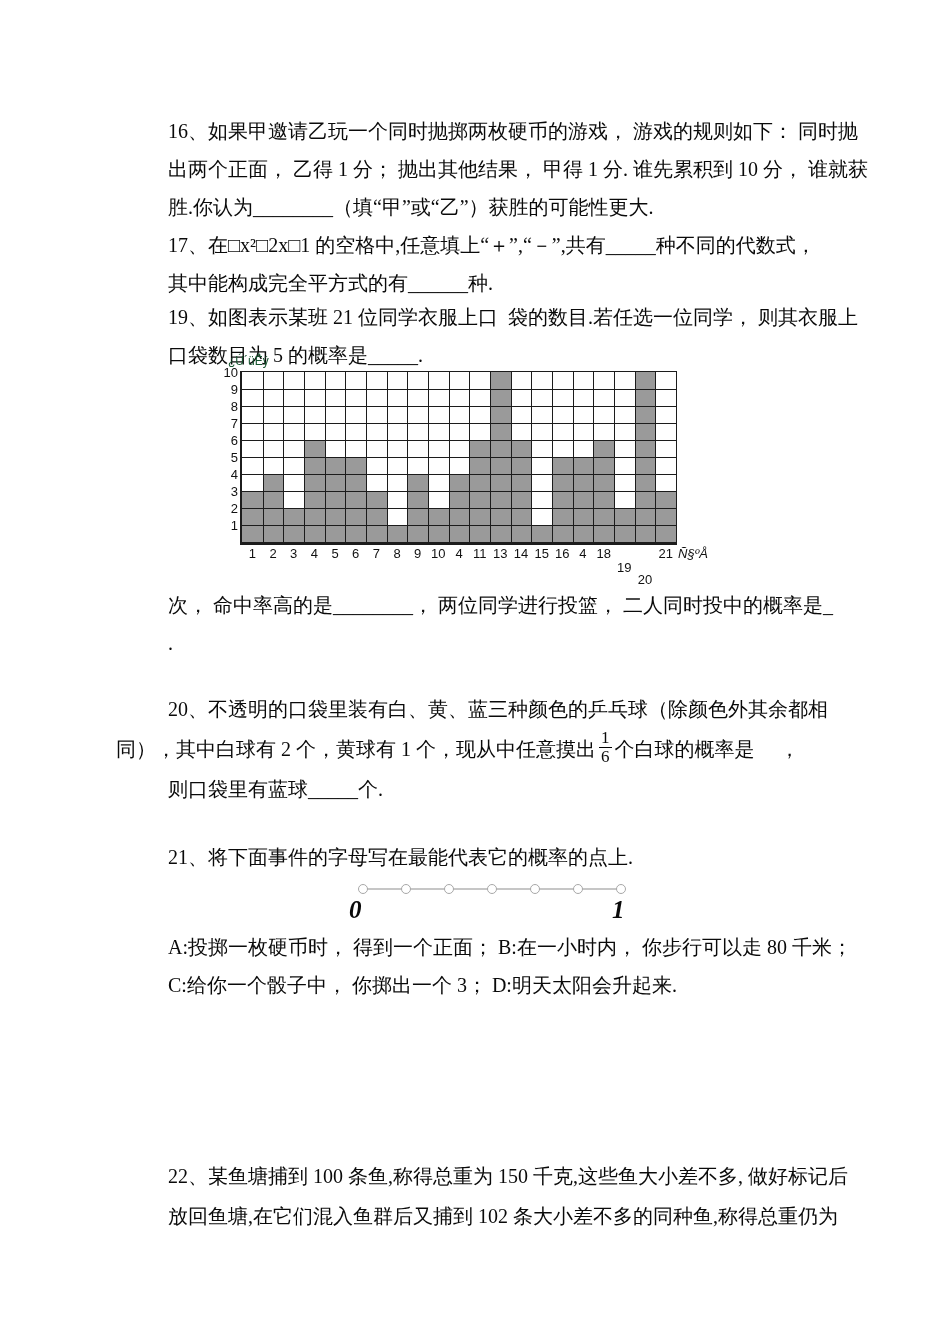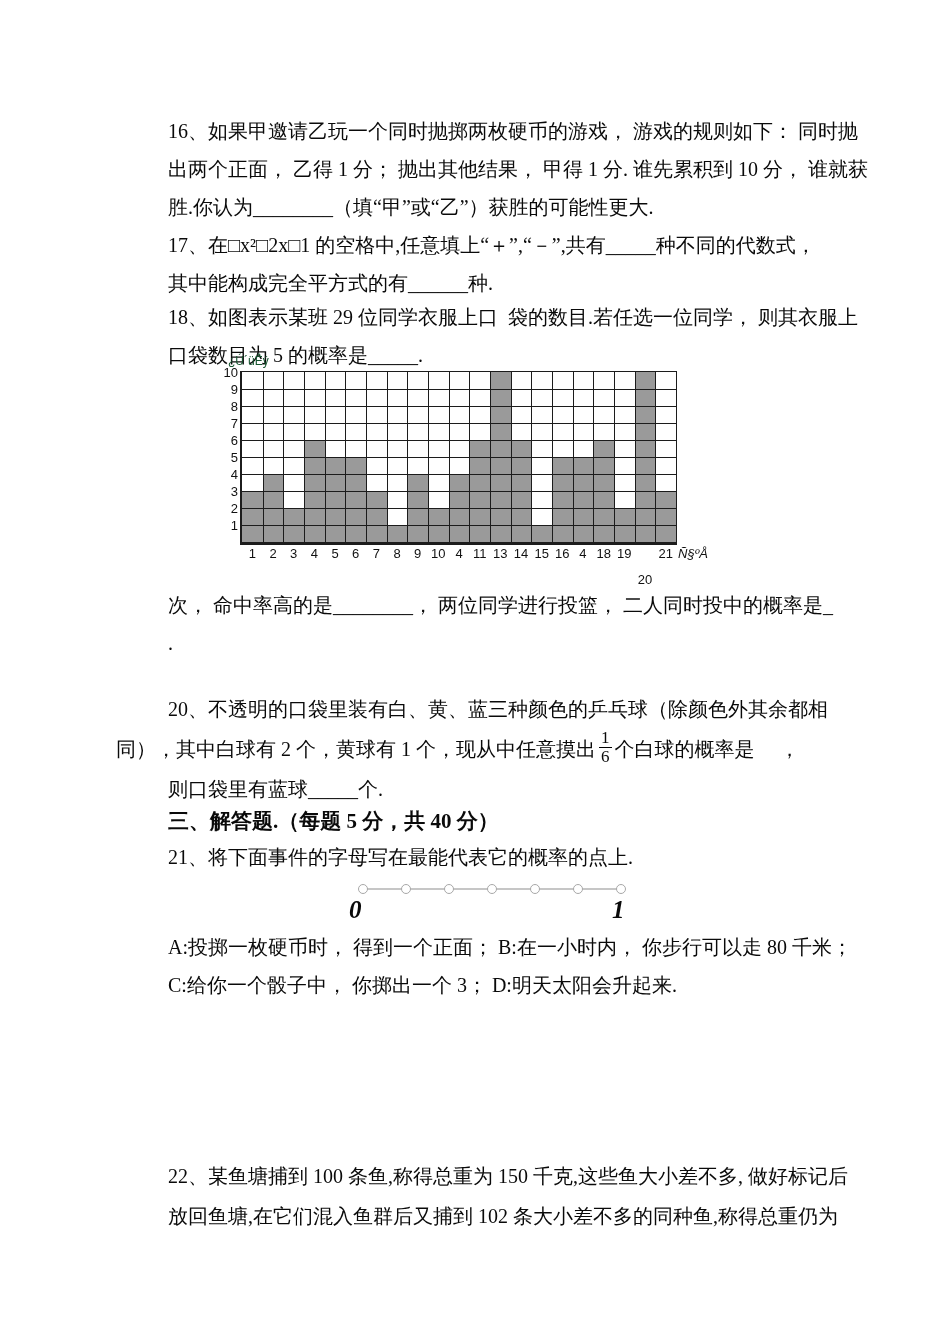--- a/index.html
+++ b/index.html
@@ -53,21 +53,21 @@
     <div class="line">出两个正面， 乙得 1 分； 抛出其他结果， 甲得 1 分. 谁先累积到 10 分， 谁就获</div>
     <div class="line">胜.你认为________（填“甲”或“乙”）获胜的可能性更大.</div>
   </div>
 
   <div class="para" style="top:226px;">
     <div class="line">17、在□x²□2x□1 的空格中,任意填上“＋”,“－”,共有_____种不同的代数式，</div>
     <div class="line">其中能构成完全平方式的有______种.</div>
   </div>
 
   <div class="para" style="top:298px;">
-    <div class="line">18、如图表示某班 29 位同学衣服上口  袋的数目.若任选一位同学， 则其衣服上</div>
+    <div class="line">19、如图表示某班 21 位同学衣服上口  袋的数目.若任选一位同学， 则其衣服上</div>
     <div class="line">口袋数目为 5 的概率是_____.</div>
   </div>
 
   <div class="chart">
     <div class="chart-ylabel">¿Ú´üÊý</div>
     <div class="y-ticks" id="y-ticks">
         <div class="y-tick" style="top: 90%;">1</div>
         <div class="y-tick" style="top: 80%;">2</div>
         <div class="y-tick" style="top: 70%;">3</div>
         <div class="y-tick" style="top: 60%;">4</div>
@@ -143,21 +143,21 @@
         <div class="x-tick" style="left: 40.4762%;">9</div>
         <div class="x-tick" style="left: 45.2381%;">10</div>
         <div class="x-tick" style="left: 50%;">4</div>
         <div class="x-tick" style="left: 54.7619%;">11</div>
         <div class="x-tick" style="left: 59.5238%;">13</div>
         <div class="x-tick" style="left: 64.2857%;">14</div>
         <div class="x-tick" style="left: 69.0476%;">15</div>
         <div class="x-tick" style="left: 73.8095%;">16</div>
         <div class="x-tick" style="left: 78.5714%;">4</div>
         <div class="x-tick" style="left: 83.3333%;">18</div>
-        <div class="x-tick" style="left: 88.0952%;">19</div>
+        <div class="x-tick" style="left: 88.0952%; margin-top: 14px;">19</div>
         <div class="x-tick" style="left: 92.8571%; margin-top: 26px;">20</div>
         <div class="x-tick" style="left: 97.619%;">21</div>
       </div>
     <div class="x-suffix">Ñ§ºÅ</div>
   </div>
 
   <div class="para" style="top:586px;">
     <div class="line">次， 命中率高的是________， 两位同学进行投篮， 二人同时投中的概率是_</div>
     <div class="line">.</div>
   </div>
@@ -170,23 +170,20 @@
     <span class="frac">
       <span class="num">1</span>
       <span class="den">6</span>
     </span>
     <span>个白球的概率是　 ，</span>
   </div>
   <div class="para" style="top:770px;">
     <div class="line">则口袋里有蓝球_____个.</div>
   </div>
 
-  <div class="para heading" style="top:802px;">
-    <div class="line">三、解答题.（每题 5 分，共 40 分）</div>
-  </div>
 
   <div class="para" style="top:838px;">
     <div class="line">21、将下面事件的字母写在最能代表它的概率的点上.</div>
   </div>
 
   <div class="numline" id="numline">
     <div class="nl-line"></div>
   <div class="nl-point" style="left: 0%;"></div>
       <div class="nl-point" style="left: 16.6667%;"></div>
       <div class="nl-point" style="left: 33.3333%;"></div>

